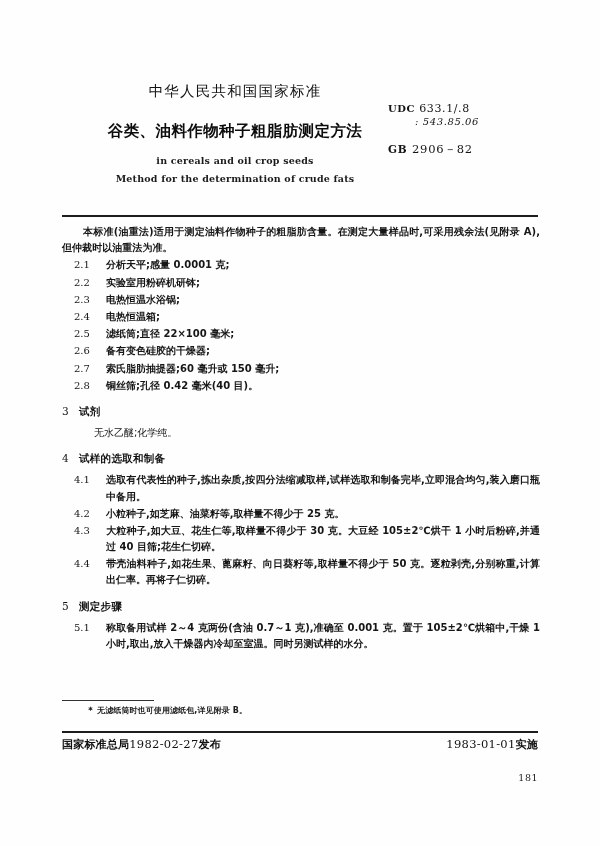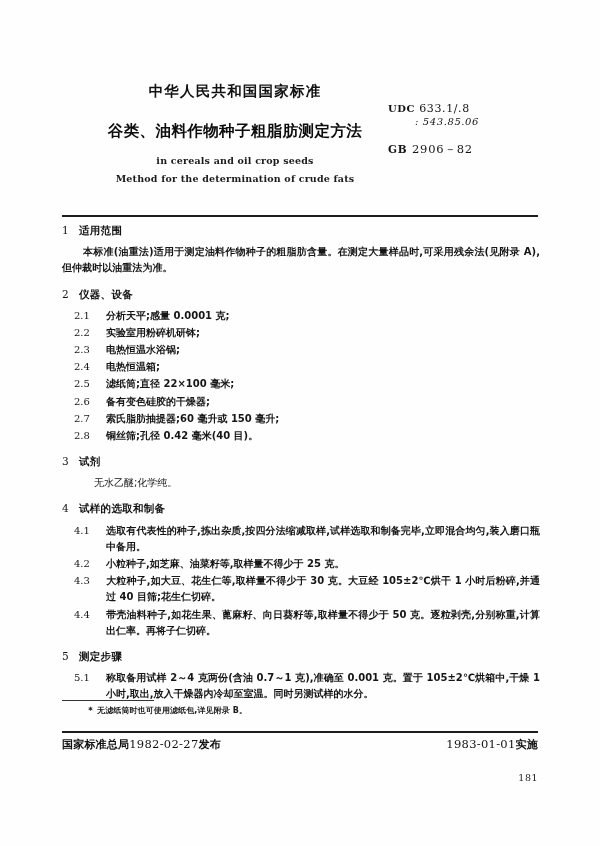--- a/index.html
+++ b/index.html
@@ -32,21 +32,21 @@
     top: 84px;
     width: 476px;
     height: 122px;
   }
 
   .nation-title {
     text-align: center;
     width: 330px;
     margin-left: 8px;
     font-size: 14.5px;
-    font-weight: bold;
+    font-weight: normal;
     letter-spacing: 1.2px;
     color: #121212;
     line-height: 1.1;
   }
 
   .doc-title {
     text-align: center;
     width: 330px;
     margin-left: 8px;
     margin-top: 23px;
@@ -270,28 +270,22 @@
         <span class="gb-label">GB</span>
         <span>2906－82</span>
       </div>
     </div>
   </div>
 
   <div class="rule-top"></div>
 
   <div class="body-area">
 
-    <div class="sec-head">
-      <span class="num">1</span><span>适用范围</span>
-    </div>
     <p class="para indent">本标准(油重法)适用于测定油料作物种子的粗脂肪含量。在测定大量样品时,可采用残余法(见附录 A),但仲裁时以油重法为准。</p>
 
-    <div class="sec-head">
-      <span class="num">2</span><span>仪器、设备</span>
-    </div>
     <p class="itm"><span class="n">2.1</span><span>分析天平;感量 0.0001 克;</span></p>
     <p class="itm"><span class="n">2.2</span><span>实验室用粉碎机研钵;</span></p>
     <p class="itm"><span class="n">2.3</span><span>电热恒温水浴锅;</span></p>
     <p class="itm"><span class="n">2.4</span><span>电热恒温箱;</span></p>
     <p class="itm"><span class="n">2.5</span><span>滤纸筒;直径 22×100 毫米;</span></p>
     <p class="itm"><span class="n">2.6</span><span>备有变色硅胶的干燥器;</span></p>
     <p class="itm"><span class="n">2.7</span><span>索氏脂肪抽提器;60 毫升或 150 毫升;</span></p>
     <p class="itm"><span class="n">2.8</span><span>铜丝筛;孔径 0.42 毫米(40 目)。</span></p>
 
     <div class="sec-head">

